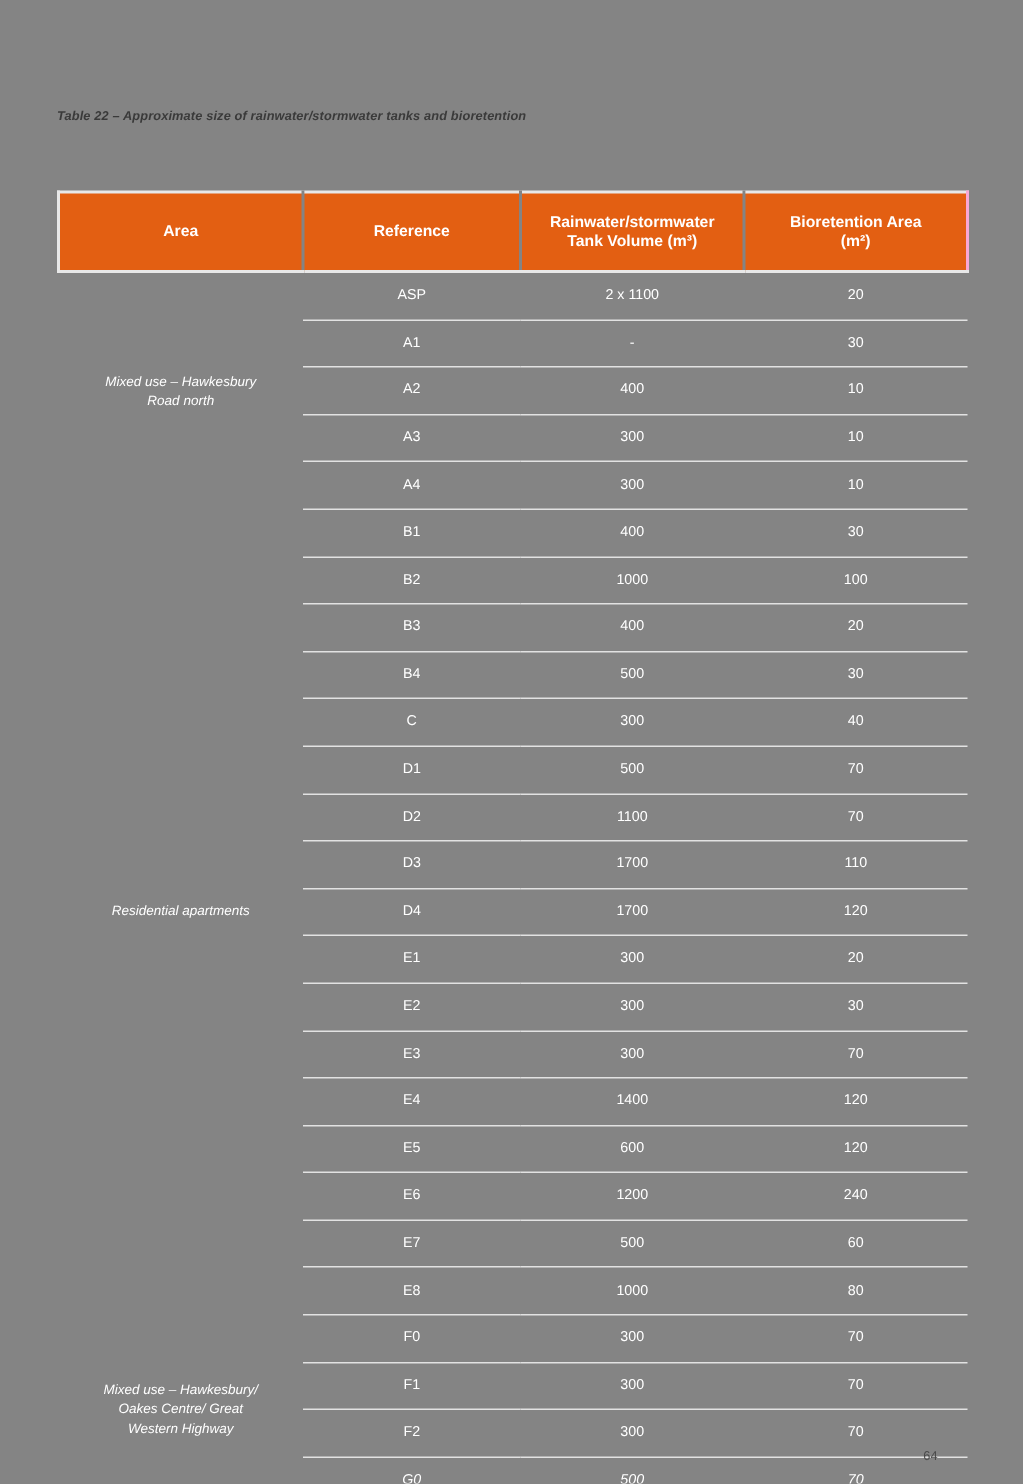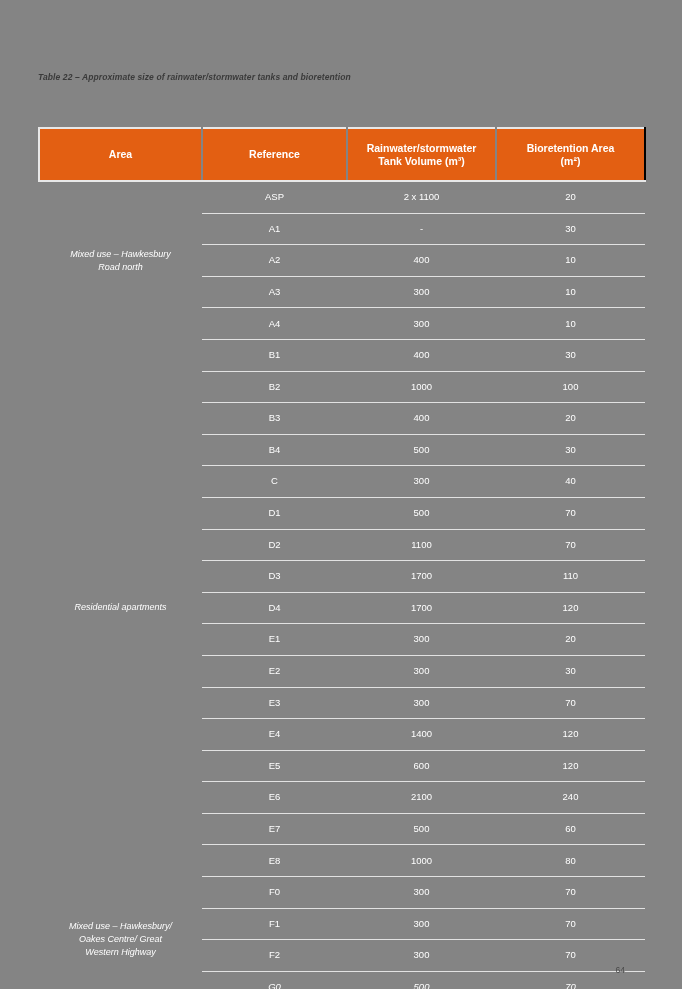--- a/index.html
+++ b/index.html
@@ -54,21 +54,21 @@
     vertical-align: middle;
     height: 47px;
     padding: 2px 4px;
     border-left: 2px solid #848484;
     border-right: 2px solid #848484;
     border-top: 2px solid #E8E8E8;
     border-bottom: 2px solid #E8E8E8;
     line-height: 1.22;
   }
   thead th.first { border-left: 2px solid #E8E8E8; }
-  thead th.last  { border-right: 2px solid #000000; }
+  thead th.last  { border-right: 2px solid #f9a8d4; }
 
   tbody td {
     height: 30.6px;
     font-size: 9.5px;
     color: #ffffff;
     text-align: center;
     vertical-align: middle;
     border-bottom: 1.5px solid #E2E2E2;
     padding: 0 3px;
     line-height: 1.3;
@@ -221,21 +221,21 @@
           <td>1400</td>
           <td>120</td>
         </tr>
         <tr>
           <td>E5</td>
           <td>600</td>
           <td>120</td>
         </tr>
         <tr>
           <td>E6</td>
-          <td>2100</td>
+          <td>1200</td>
           <td>240</td>
         </tr>
         <tr>
           <td>E7</td>
           <td>500</td>
           <td>60</td>
         </tr>
         <tr class="group-end">
           <td>E8</td>
           <td>1000</td>

